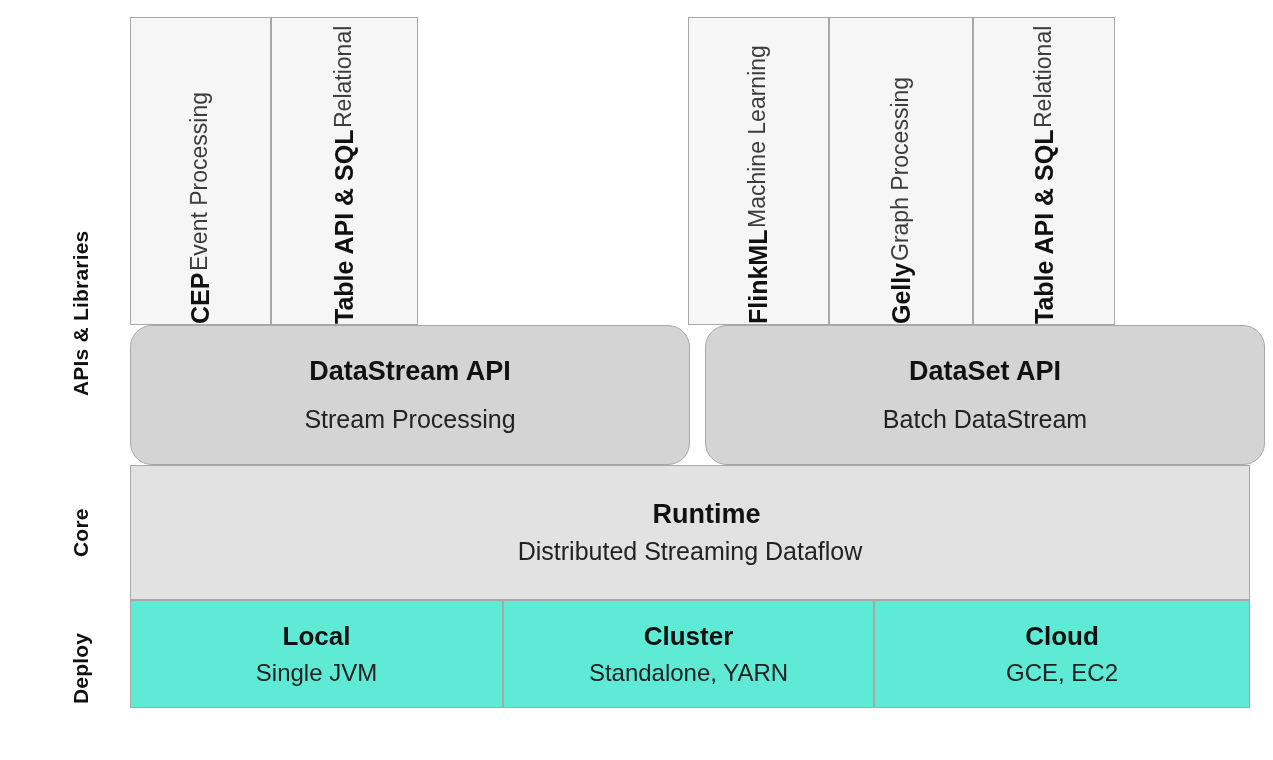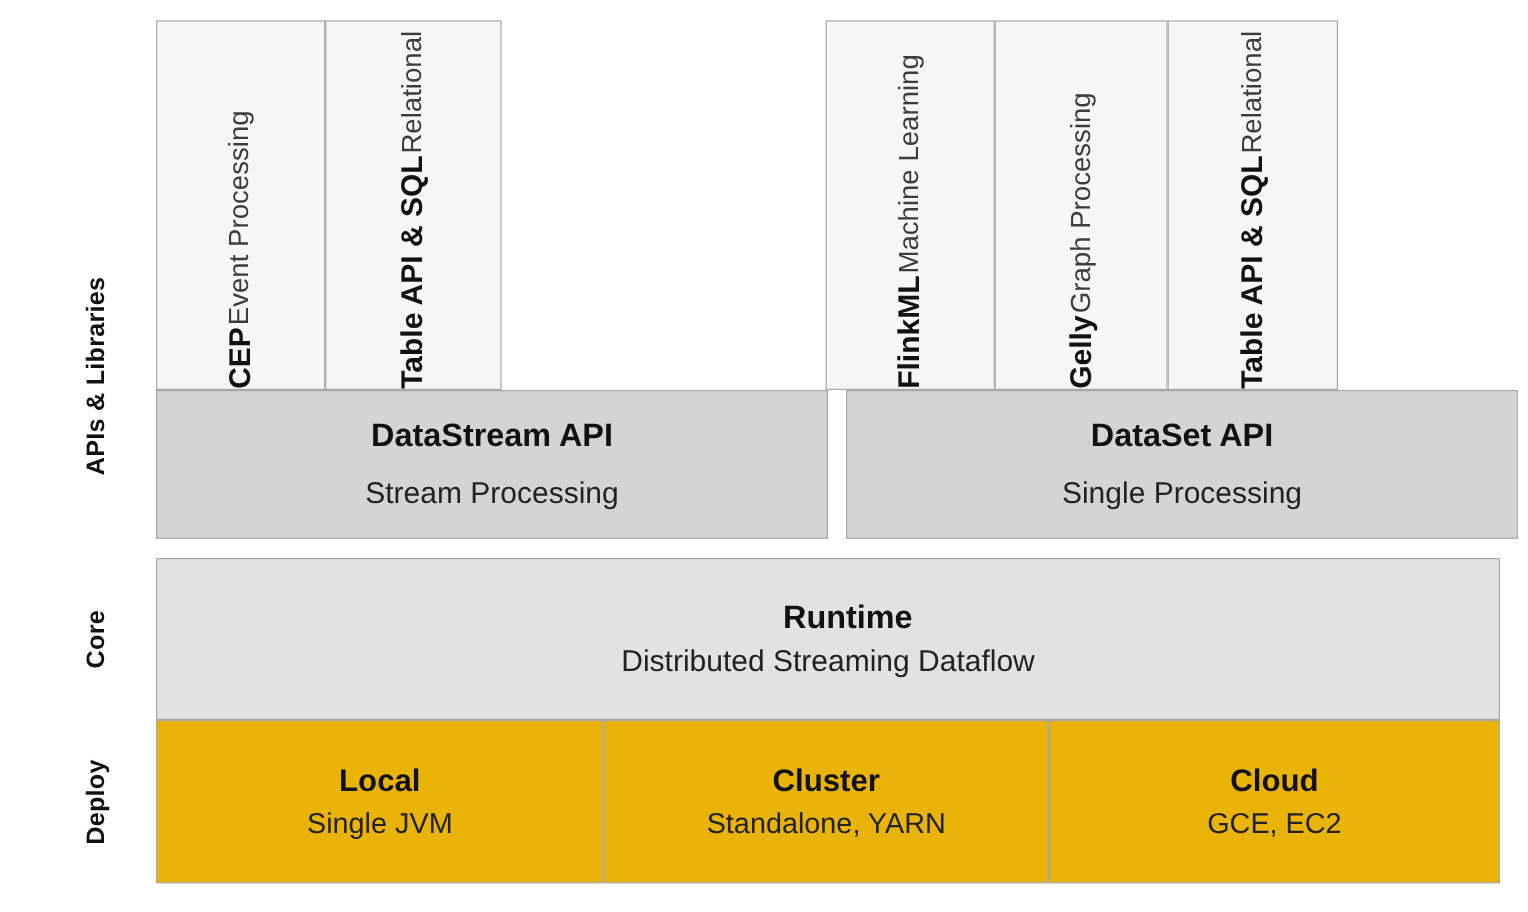--- a/index.html
+++ b/index.html
@@ -86,22 +86,23 @@
   #box-cep        { left: 130px; width: 141px; }
   #box-table-sql-1{ left: 271px; width: 147px; }
   #box-flinkml    { left: 688px; width: 141px; }
   #box-gelly      { left: 829px; width: 144px; }
   #box-table-sql-2{ left: 973px; width: 142px; }
 
   
   .api-box {
     background: #d4d4d4;
     top: 325px;
-    height: 124px;
+    height: 140px;
     flex-direction: column;
+    border-radius: 22px;
   }
   #box-datastream { left: 130px; width: 560px; }
   #box-dataset    { left: 705px; width: 560px; }
 
   .api-title {
     font-weight: bold;
     font-size: 27px;
     color: #111111;
     line-height: 1.25;
   }
@@ -130,23 +131,23 @@
   }
   .core-sub {
     font-size: 25px;
     color: #222222;
     line-height: 1.25;
     margin-top: 5px;
   }
 
   
   .deploy-box {
-    background: #eab308;
+    background: #5eead4;
     top: 600px;
-    height: 136px;
+    height: 108px;
     flex-direction: column;
   }
   #box-local   { left: 130px; width: 373px; }
   #box-cluster { left: 503px; width: 371px; }
   #box-cloud   { left: 874px; width: 376px; }
 
   .deploy-title {
     font-weight: bold;
     font-size: 26px;
     color: #111111;
@@ -203,21 +204,21 @@
     </div>
   </div>
 
   <div class="box api-box" id="box-datastream">
     <span class="api-title">DataStream API</span>
     <span class="api-sub">Stream Processing</span>
   </div>
 
   <div class="box api-box" id="box-dataset">
     <span class="api-title">DataSet API</span>
-    <span class="api-sub">Single Processing</span>
+    <span class="api-sub">Batch DataStream</span>
   </div>
 
   <div class="box" id="box-runtime">
     <span class="core-title">Runtime</span>
     <span class="core-sub">Distributed Streaming Dataflow</span>
   </div>
 
   <div class="box deploy-box" id="box-local">
     <span class="deploy-title">Local</span>
     <span class="deploy-sub">Single JVM</span>

